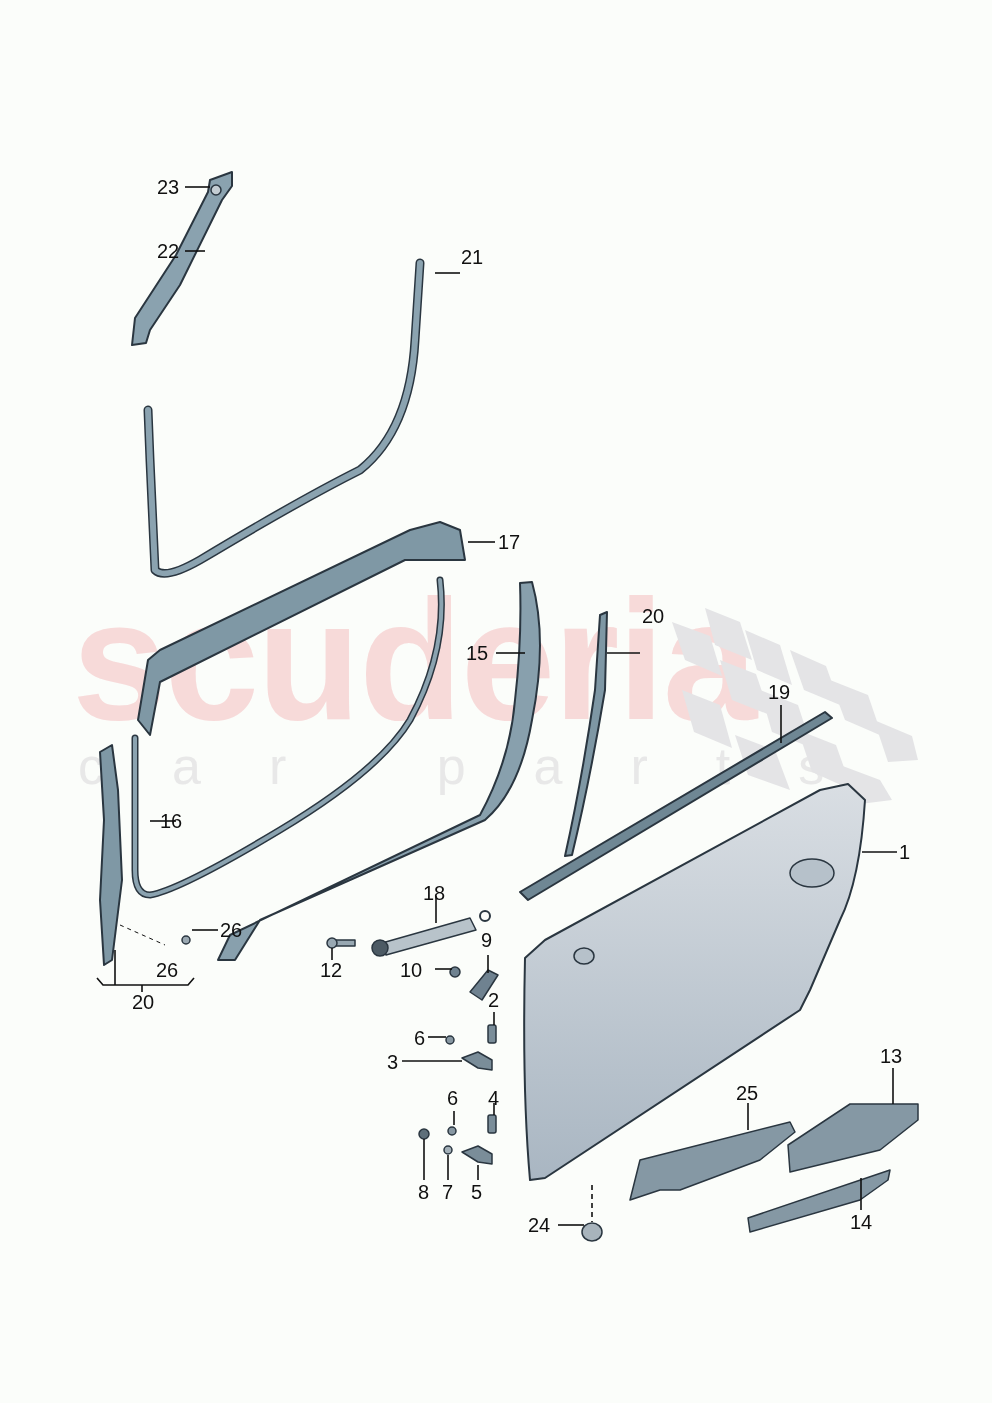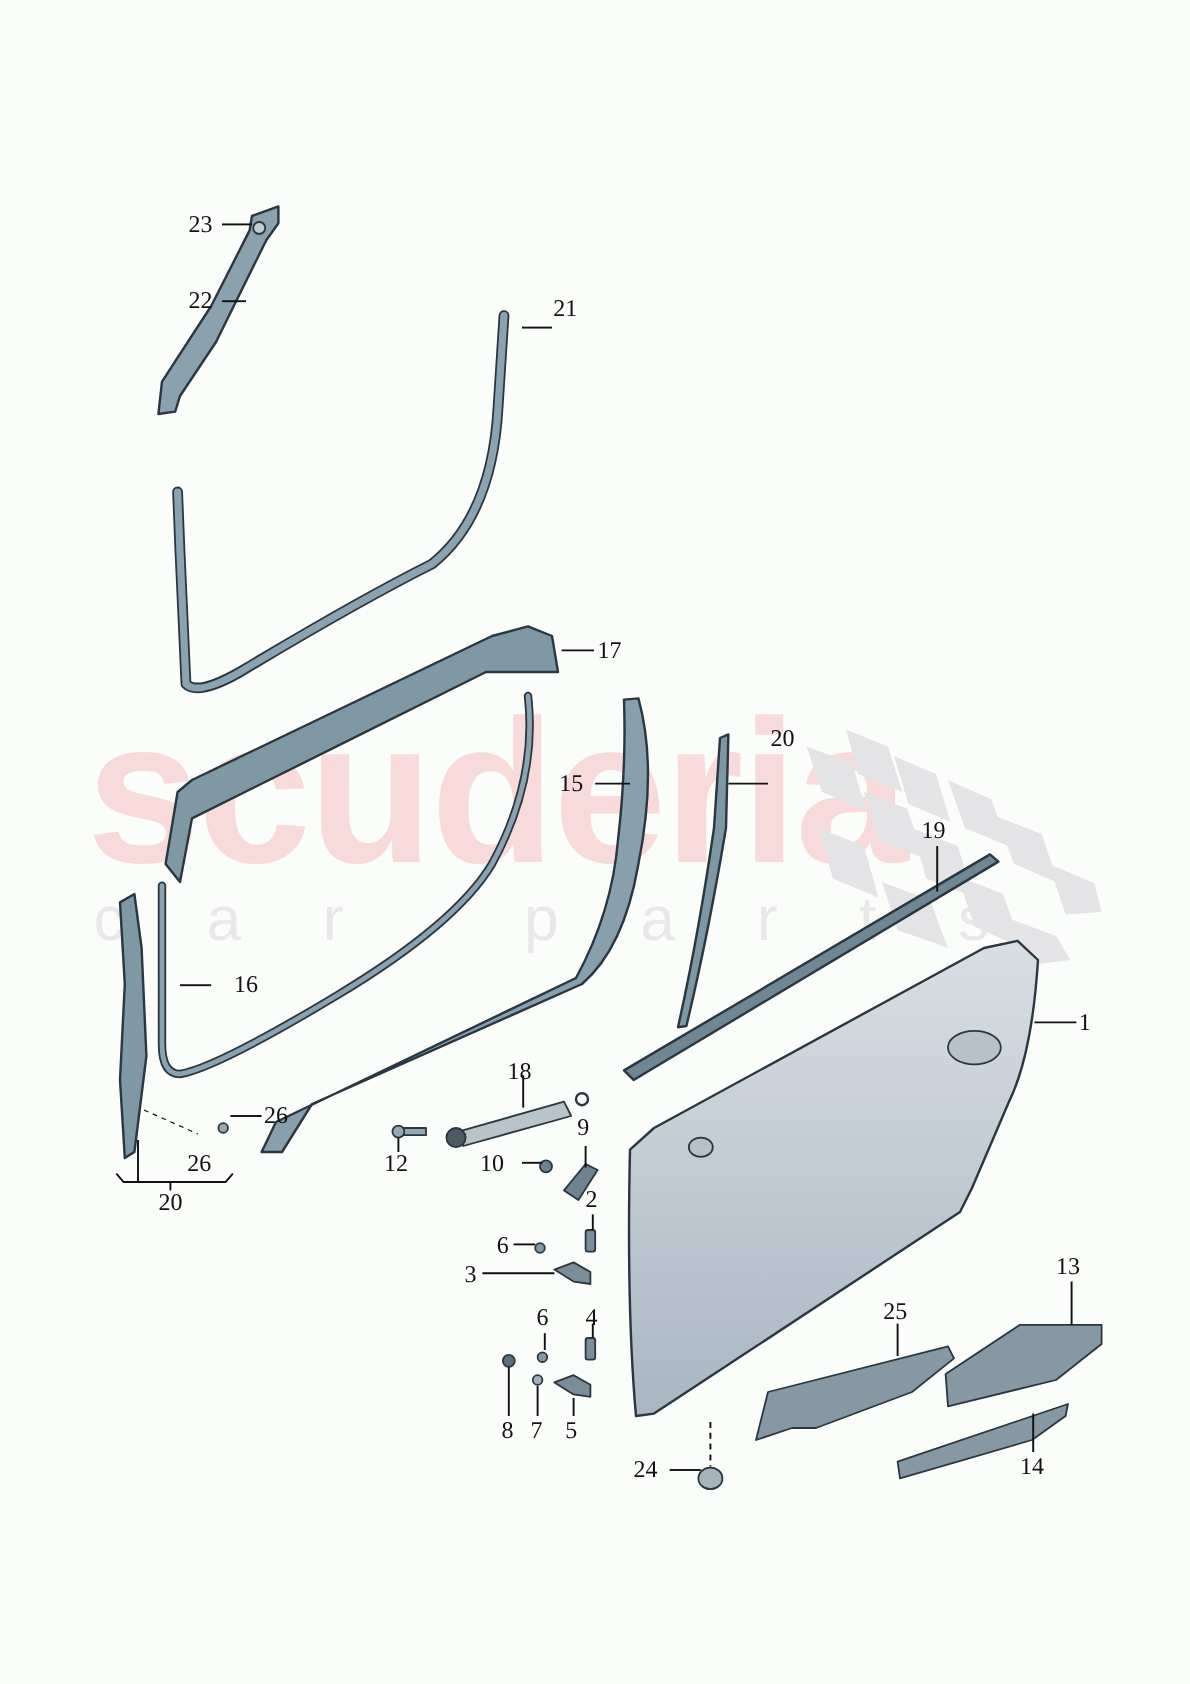--- a/index.html
+++ b/index.html
@@ -15,21 +15,21 @@
     font-family: "Liberation Sans", sans-serif;
   }
   .wm-sub {
     position: absolute; left: 78px; top: 740px;
     font-size: 52px; color: #e8e8e8; letter-spacing: 68px; line-height: 1;
     font-family: "Liberation Sans", sans-serif;
   }
   svg.diagram { position: absolute; left: 0; top: 0; }
   .callout {
     position: absolute; font-size: 20px; color: #111; line-height: 1;
-    font-family: Liberation Serif, serif;
+    font-family: Liberation Sans, sans-serif;
   }
 </style>
 </head>
 <body>
 
 <div class="wm-brand">scuderia</div>
 <div class="wm-sub">car parts</div>
 
 <svg class="diagram" width="992" height="1403" viewBox="0 0 992 1403" xmlns="http://www.w3.org/2000/svg">
   <defs>
@@ -150,21 +150,21 @@
   </g>
 </svg>
 
 <div class="callout" style="left:157px;top:177px">23</div>
 <div class="callout" style="left:157px;top:241px">22</div>
 <div class="callout" style="left:461px;top:247px">21</div>
 <div class="callout" style="left:498px;top:532px">17</div>
 <div class="callout" style="left:466px;top:643px">15</div>
 <div class="callout" style="left:642px;top:606px">20</div>
 <div class="callout" style="left:768px;top:682px">19</div>
-<div class="callout" style="left:195px;top:811px">16</div>
+<div class="callout" style="left:160px;top:811px">16</div>
 <div class="callout" style="left:899px;top:842px">1</div>
 <div class="callout" style="left:423px;top:883px">18</div>
 <div class="callout" style="left:220px;top:920px">26</div>
 <div class="callout" style="left:481px;top:930px">9</div>
 <div class="callout" style="left:156px;top:960px">26</div>
 <div class="callout" style="left:320px;top:960px">12</div>
 <div class="callout" style="left:400px;top:960px">10</div>
 <div class="callout" style="left:132px;top:992px">20</div>
 <div class="callout" style="left:488px;top:990px">2</div>
 <div class="callout" style="left:414px;top:1028px">6</div>

